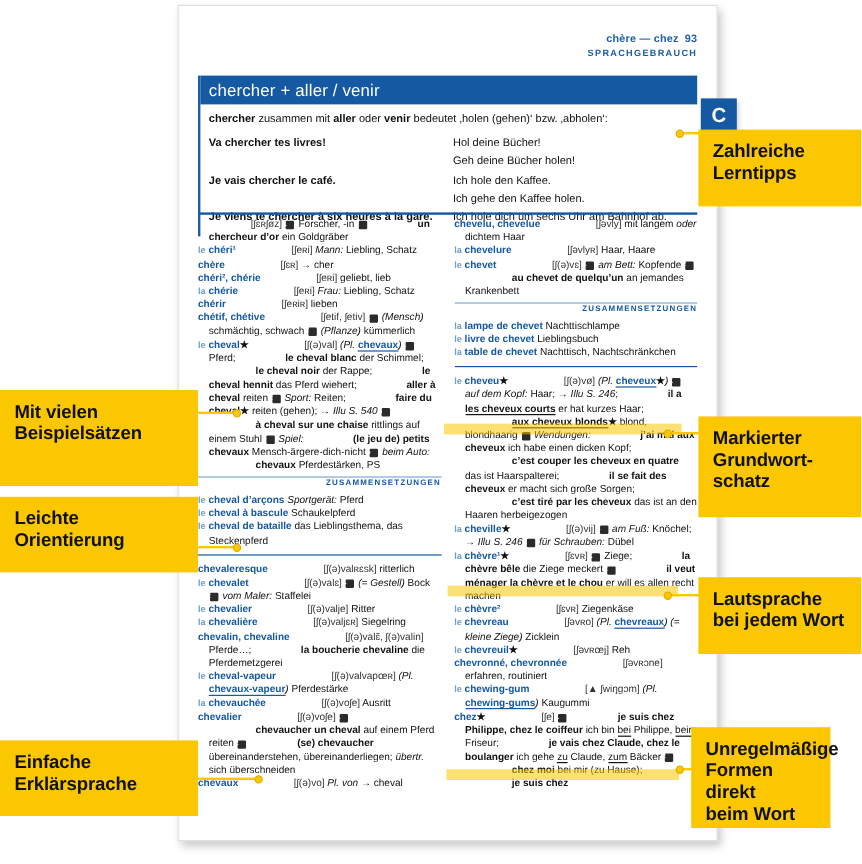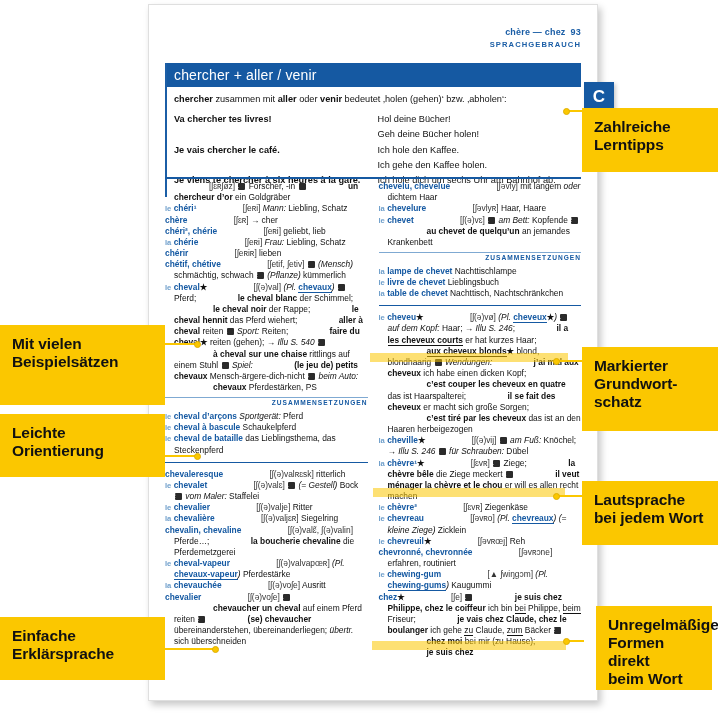--- a/index.html
+++ b/index.html
@@ -106,21 +106,21 @@
     background:#fbc700;border:1px solid #e0b000;
   }
   .hl{position:absolute;background:#fbc700;opacity:.55;}
 
   #co-left-1{left:0px;top:325px;width:165px;height:80px;}
   #co-left-2{left:0px;top:414px;width:165px;height:63px;}
   #co-left-3{left:0px;top:617px;width:165px;height:63px;}
   #co-right-1{left:582px;top:108px;width:136px;height:64px;}
   #co-right-2{left:582px;top:347px;width:136px;height:84px;}
   #co-right-3{left:582px;top:481px;width:136px;height:64px;}
-  #co-right-4{left:596px;top:606px;width:116px;height:84px;}
+  #co-right-4{left:576px;top:606px;width:116px;height:84px;}
 
   #cn-l1{left:165px;top:343px;width:32px;}
   #cn-l2{left:165px;top:455px;width:32px;}
   #cn-l3{left:165px;top:648px;width:50px;}
   #cn-r1{left:566px;top:110px;width:18px;}
   #cn-r2{left:556px;top:360px;width:28px;}
   #cn-r3{left:556px;top:495px;width:28px;}
   #cn-r4{left:566px;top:640px;width:18px;}
 
   #dot-l1{left:194px;top:341px;}
@@ -202,20 +202,21 @@
         <hr class="hr-blue">
         <div>
             <p class="ent"><span class="hw">chevaleresque</span> <span class="ph">[ʃ(ə)valʀɛsk]</span> ritterlich</p>
             <p class="ent"><span class="art">le</span> <span class="hw">chevalet</span> <span class="ph">[ʃ(ə)valɛ]</span> <span class="num">1</span> <span class="it">(= Gestell)</span> Bock <span class="num">2</span> <span class="it">vom Maler:</span> Staffelei</p>
             <p class="ent"><span class="art">le</span> <span class="hw">chevalier</span> <span class="ph">[ʃ(ə)valje]</span> Ritter</p>
             <p class="ent"><span class="art">la</span> <span class="hw">chevalière</span> <span class="ph">[ʃ(ə)valjɛʀ]</span> Siegelring</p>
             <p class="ent"><span class="hw">chevalin, chevaline</span> <span class="ph">[ʃ(ə)valɛ̃, ʃ(ə)valin]</span> Pferde…; <span class="b">la boucherie chevaline</span> die Pferdemetzgerei</p>
             <p class="ent"><span class="art">le</span> <span class="hw">cheval-vapeur</span> <span class="ph">[ʃ(ə)valvapœʀ]</span> <span class="it">(Pl.</span> <span class="blue-ul">chevaux-vapeur</span><span class="it">)</span> Pferdestärke</p>
             <p class="ent"><span class="art">la</span> <span class="hw">chevauchée</span> <span class="ph">[ʃ(ə)voʃe]</span> Ausritt</p>
             <p class="ent"><span class="hw">chevalier</span> <span class="ph">[ʃ(ə)voʃe]</span> <span class="num">1</span> <span class="b">chevaucher un cheval</span> auf einem Pferd reiten <span class="num">2</span> <span class="b">(se) chevaucher</span> übereinanderstehen, übereinanderliegen; <span class="it">übertr.</span> sich überschneiden</p>
+            <p class="ent"><span class="hw">chevaux</span> <span class="ph">[ʃ(ə)vo]</span> <span class="it">Pl. von</span> → cheval</p>
           </div>
       </div>
 
       <div class="col">
         <div>
             <p class="ent"><span class="hw">chevelu, chevelue</span> <span class="ph">[ʃəvly]</span> mit langem <span class="it">oder</span> dichtem Haar</p>
             <p class="ent"><span class="art">la</span> <span class="hw">chevelure</span> <span class="ph">[ʃəvlyʀ]</span> Haar, Haare</p>
             <p class="ent"><span class="art">le</span> <span class="hw">chevet</span> <span class="ph">[ʃ(ə)vɛ]</span> <span class="num">1</span> <span class="it">am Bett:</span> Kopfende <span class="num">2</span> <span class="b">au chevet de quelqu’un</span> an jemandes Krankenbett</p>
           </div>
         <div class="zus">ZUSAMMENSETZUNGEN</div>

